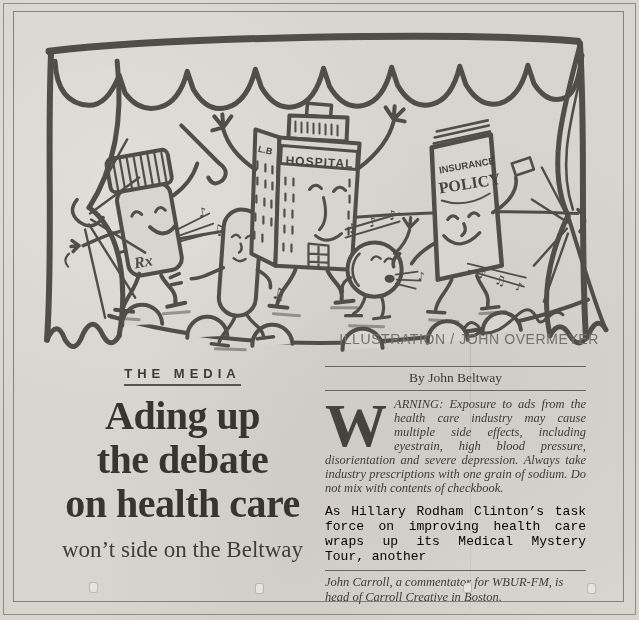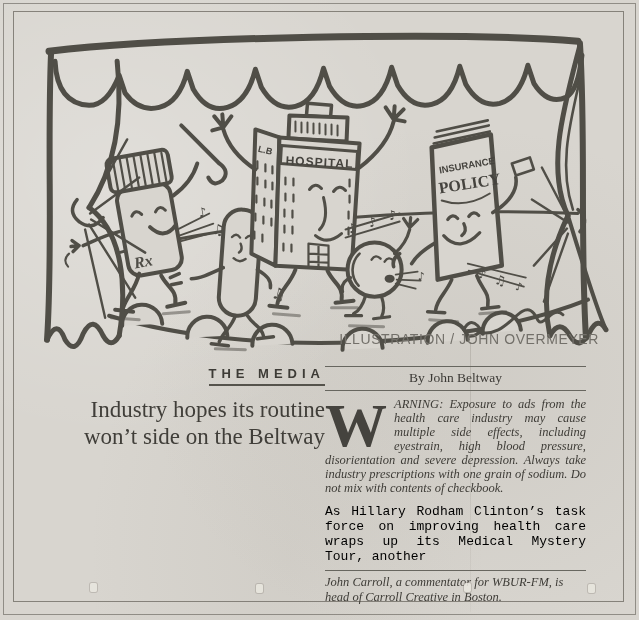--- a/index.html
+++ b/index.html
@@ -15,21 +15,21 @@
   }
   .frame-outer{position:absolute;left:3px;top:3px;right:3px;bottom:5px;
     border:1px solid rgba(85,82,74,0.55);pointer-events:none;}
   .frame-inner{position:absolute;left:13px;top:11px;right:15px;bottom:18px;
     border:1px solid rgba(105,102,93,0.75);pointer-events:none;}
   .illustration{position:absolute;left:27px;top:16px;width:586px;height:338px;}
   .illustration svg{width:100%;height:100%;display:block;}
   .credit{position:absolute;right:40px;top:331px;
     font-family:"Liberation Sans","DejaVu Sans",sans-serif;
     font-size:14px;letter-spacing:0.6px;color:#73706a;text-align:right;}
-  .left-col{position:absolute;left:40px;top:364px;width:285px;text-align:right;}
+  .left-col{position:absolute;left:40px;top:364px;width:285px;text-align:center;}
   .kicker{display:inline-block;font-family:"Liberation Sans","DejaVu Sans",sans-serif;
     font-weight:bold;font-size:13px;letter-spacing:5px;color:#3d3b36;
     border-bottom:2px solid #55534c;padding-bottom:3px;}
   .headline{margin-top:8px;font-weight:bold;font-size:40px;line-height:44px;
     letter-spacing:-0.5px;color:#373531;}
   .subhead{margin-top:10px;font-size:23px;line-height:27px;color:#403e39;}
   .right-col{position:absolute;left:325px;top:366px;width:261px;}
   .rule{height:1px;background:#55534c;opacity:0.85;}
   .byline{text-align:center;font-size:13.5px;padding:3px 0 4px 0;color:#3b3935;}
   .lead{margin:6px 0 0 0;font-style:italic;font-size:12.5px;line-height:14px;
@@ -177,22 +177,26 @@
     <path d="M540,200 L514,150 M540,205 L504,182 M539,211 L506,248 M540,216 L516,284" stroke-width="2.4"></path>
     <path d="M550,192 q 12,10 2,22" stroke-width="3.5"></path>
   </g>
 </svg>
 </div>
 
 <div class="credit">ILLUSTRATION / JOHN OVERMEYER</div>
 
 <div class="left-col">
   <span class="kicker">THE MEDIA</span>
+  <div class="headline">
+    <div>Ading up</div>
+    <div>the debate</div>
+    <div>on health care</div>
+  </div>
   <div class="subhead">
-    <div>Industry hopes its routine</div>
     <div>won’t side on the Beltway</div>
   </div>
 </div>
 
 <div class="right-col">
   <div class="rule"></div>
   <div class="byline">By John Beltway</div>
   <div class="rule"></div>
   <p class="lead"><span class="dropcap">W</span><span>ARNING: Exposure to ads from the health care industry may cause multiple side effects, including eyestrain, high blood pressure, disorientation and severe depression. Always take industry prescriptions with one grain of sodium. Do not mix with contents of checkbook.</span></p>
   <p class="para2">As Hillary Rodham Clinton’s task force on improving health care wraps up its Medical Mystery Tour, another</p>

